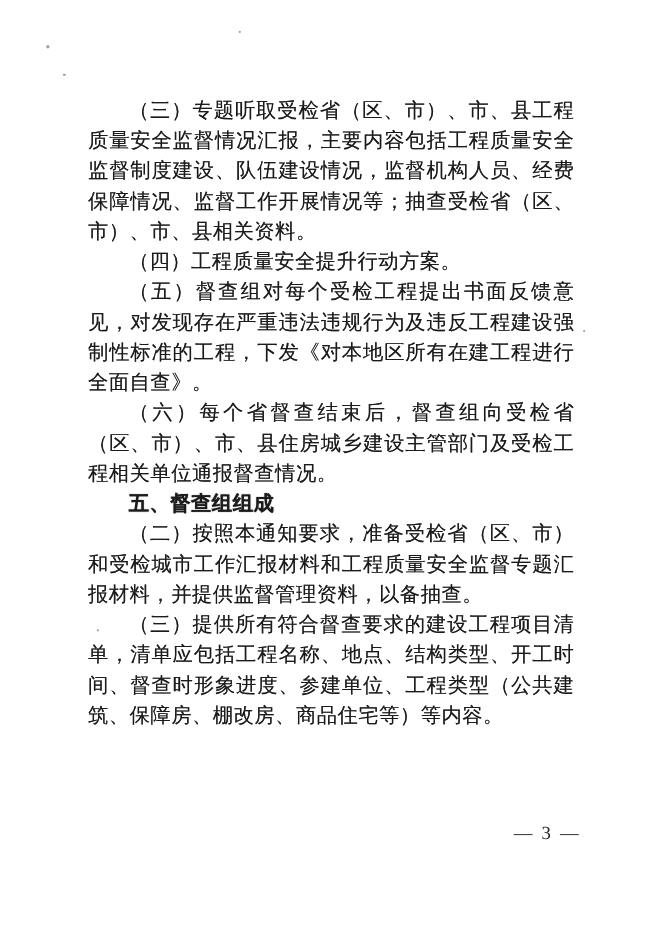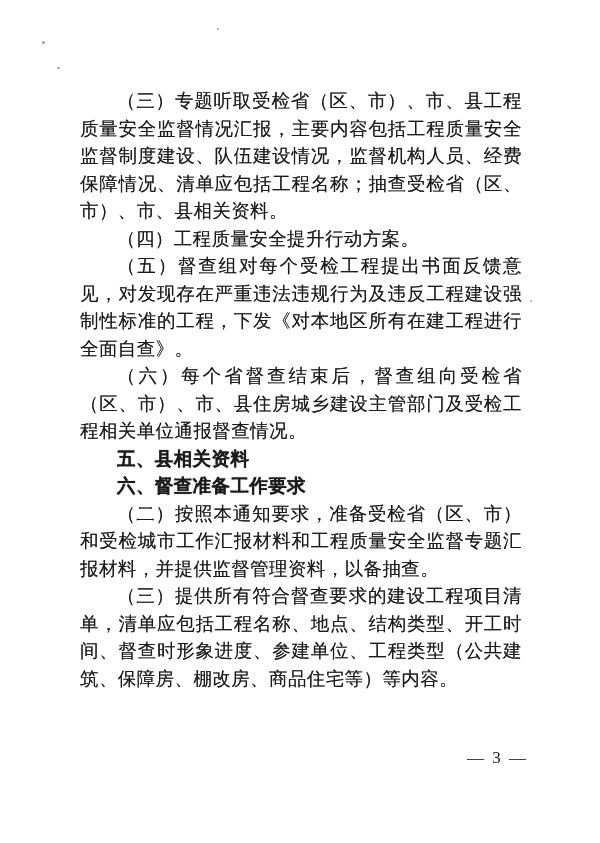--- a/index.html
+++ b/index.html
@@ -61,25 +61,24 @@
 
 <div class="sheet">
 
   <span class="speck s1"></span>
   <span class="speck s2"></span>
   <span class="speck s3"></span>
   <span class="speck s4"></span>
   <span class="speck s5"></span>
 
   <div class="content">
-    <p class="body">（三）专题听取受检省（区、市）、市、县工程质量安全监督情况汇报，主要内容包括工程质量安全监督制度建设、队伍建设情况，监督机构人员、经费保障情况、清单应包括工程名称；抽查受检省（区、市）、市、县相关资料。</p>
+    <p class="body">（三）专题听取受检省（区、市）、市、县工程质量安全监督情况汇报，主要内容包括工程质量安全监督制度建设、队伍建设情况，监督机构人员、经费保障情况、监督工作开展情况等；抽查受检省（区、市）、市、县相关资料。</p>
     <p class="body">（四）工程质量安全提升行动方案。</p>
     <p class="body">（五）督查组对每个受检工程提出书面反馈意见，对发现存在严重违法违规行为及违反工程建设强制性标准的工程，下发《对本地区所有在建工程进行全面自查》。</p>
     <p class="body">（六）每个省督查结束后，督查组向受检省（区、市）、市、县住房城乡建设主管部门及受检工程相关单位通报督查情况。</p>
-    <p class="heading">五、县相关资料</p>
-    <p class="heading">六、督查准备工作要求</p>
+    <p class="heading">五、督查组组成</p>
     <p class="body">（二）按照本通知要求，准备受检省（区、市）和受检城市工作汇报材料和工程质量安全监督专题汇报材料，并提供监督管理资料，以备抽查。</p>
     <p class="body">（三）提供所有符合督查要求的建设工程项目清单，清单应包括工程名称、地点、结构类型、开工时间、督查时形象进度、参建单位、工程类型（公共建筑、保障房、棚改房、商品住宅等）等内容。</p>
   </div>
 
   <div class="pagenum">— 3 —</div>
 
 </div>
 
 </body></html>

